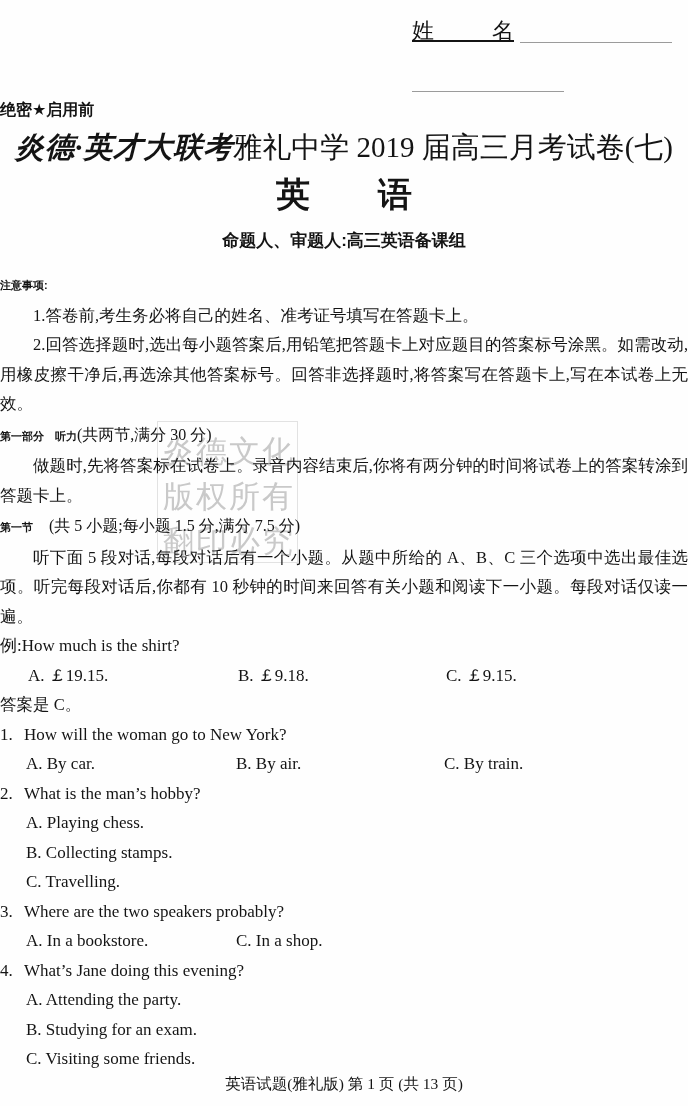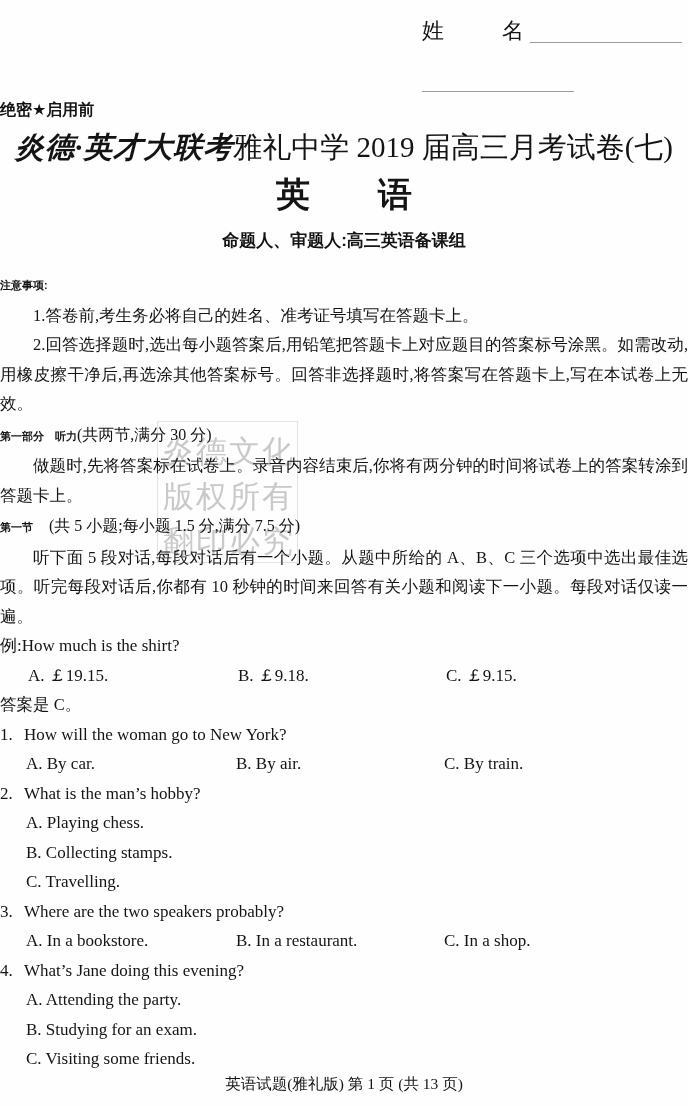--- a/index.html
+++ b/index.html
@@ -3,21 +3,21 @@
 <meta charset="utf-8">
 <style>
   * { margin:0; padding:0; box-sizing:border-box; }
   html,body { background:#ffffff; }
   .page {
     position:relative; width:688px; height:1106px; margin:0 auto;
     background:#fefefe; color:#141414; overflow:hidden;
     font-family:"Liberation Serif","DejaVu Serif",serif;
   }
   
-  .id-fields { position:absolute; top:14px; right:6px; z-index:2; }
+  .id-fields { position:absolute; top:14px; right:16px; z-index:2;text-decoration:underline; }
   .id-row { display:flex; align-items:flex-end; height:32px; margin-bottom:17px; }
   .fill-label {
     display:inline-block; width:102px; font-size:22px; line-height:30px;
     text-align:justify; text-align-last:justify; margin-right:6px;
   }
   .blank-line { width:152px; height:0; border-bottom:1.5px solid #9b9b9b; margin-bottom:3px; }
   
   .content { position:relative; z-index:1; padding:0 0; }
   .secrecy {
     margin-top:100px; font-family:"Liberation Sans","DejaVu Sans",sans-serif;
@@ -137,21 +137,20 @@
         <div class="opt-line">B.  Collecting stamps.</div>
         <div class="opt-line">C.  Travelling.</div>
       </div>
 
       <div class="q-line eng">
         <span class="q-num">3.</span>
         <span class="q-text">Where are the two speakers probably?</span>
       </div>
       <div class="opt-row eng">
         <span class="optA">A.  In a bookstore.</span>
-        <span class="optB">B.  In a restaurant.</span>
         <span class="optC">C.  In a shop.</span>
       </div>
 
       <div class="q-line eng">
         <span class="q-num">4.</span>
         <span class="q-text">What’s Jane doing this evening?</span>
       </div>
       <div class="opt-stack eng">
         <div class="opt-line">A.  Attending the party.</div>
         <div class="opt-line">B.  Studying for an exam.</div>

